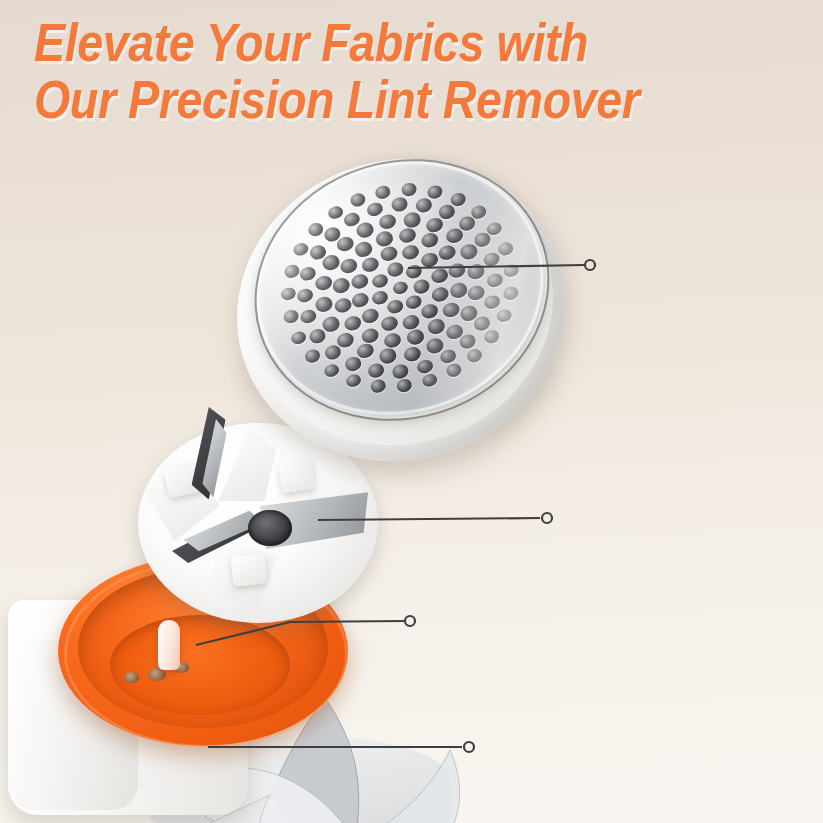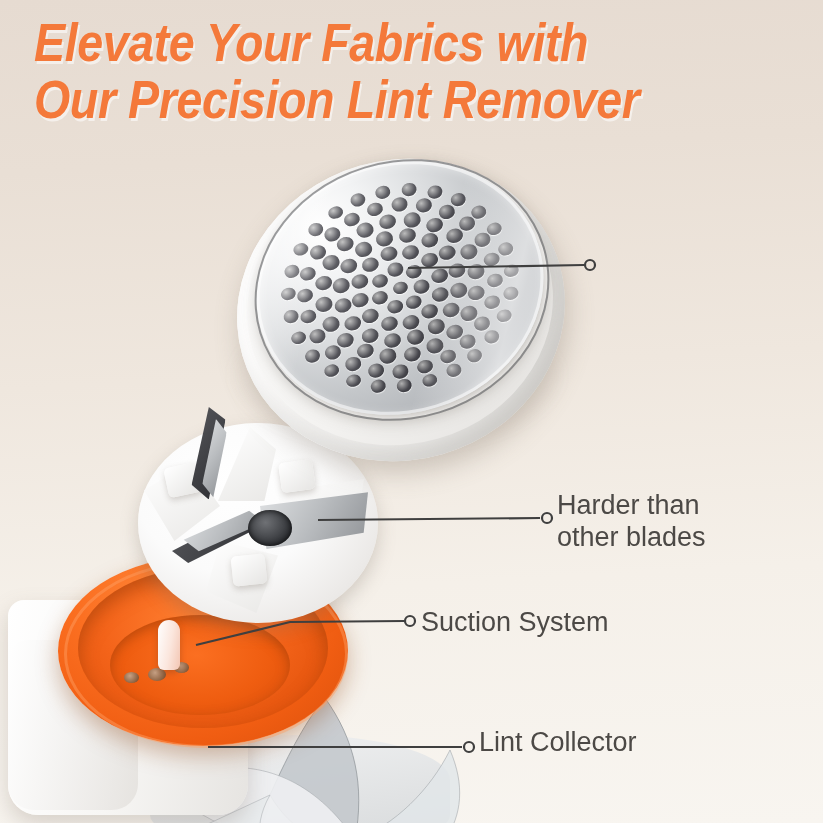--- a/index.html
+++ b/index.html
@@ -316,18 +316,14 @@
       <circle cx="590" cy="265" r="5"></circle>
       <circle cx="547" cy="518" r="5"></circle>
       <circle cx="410" cy="621" r="5"></circle>
       <circle cx="469" cy="747" r="5"></circle>
     </g>
   </svg>
 
   <div class="headline">Elevate Your Fabrics with
 Our Precision Lint Remover</div>
 
-  <div class="label lab-blade">Harder than
-other blades</div>
-  <div class="label lab-suction">Suction System</div>
-  <div class="label lab-lint">Lint Collector</div>
 
 </div>
 
 </body></html>

